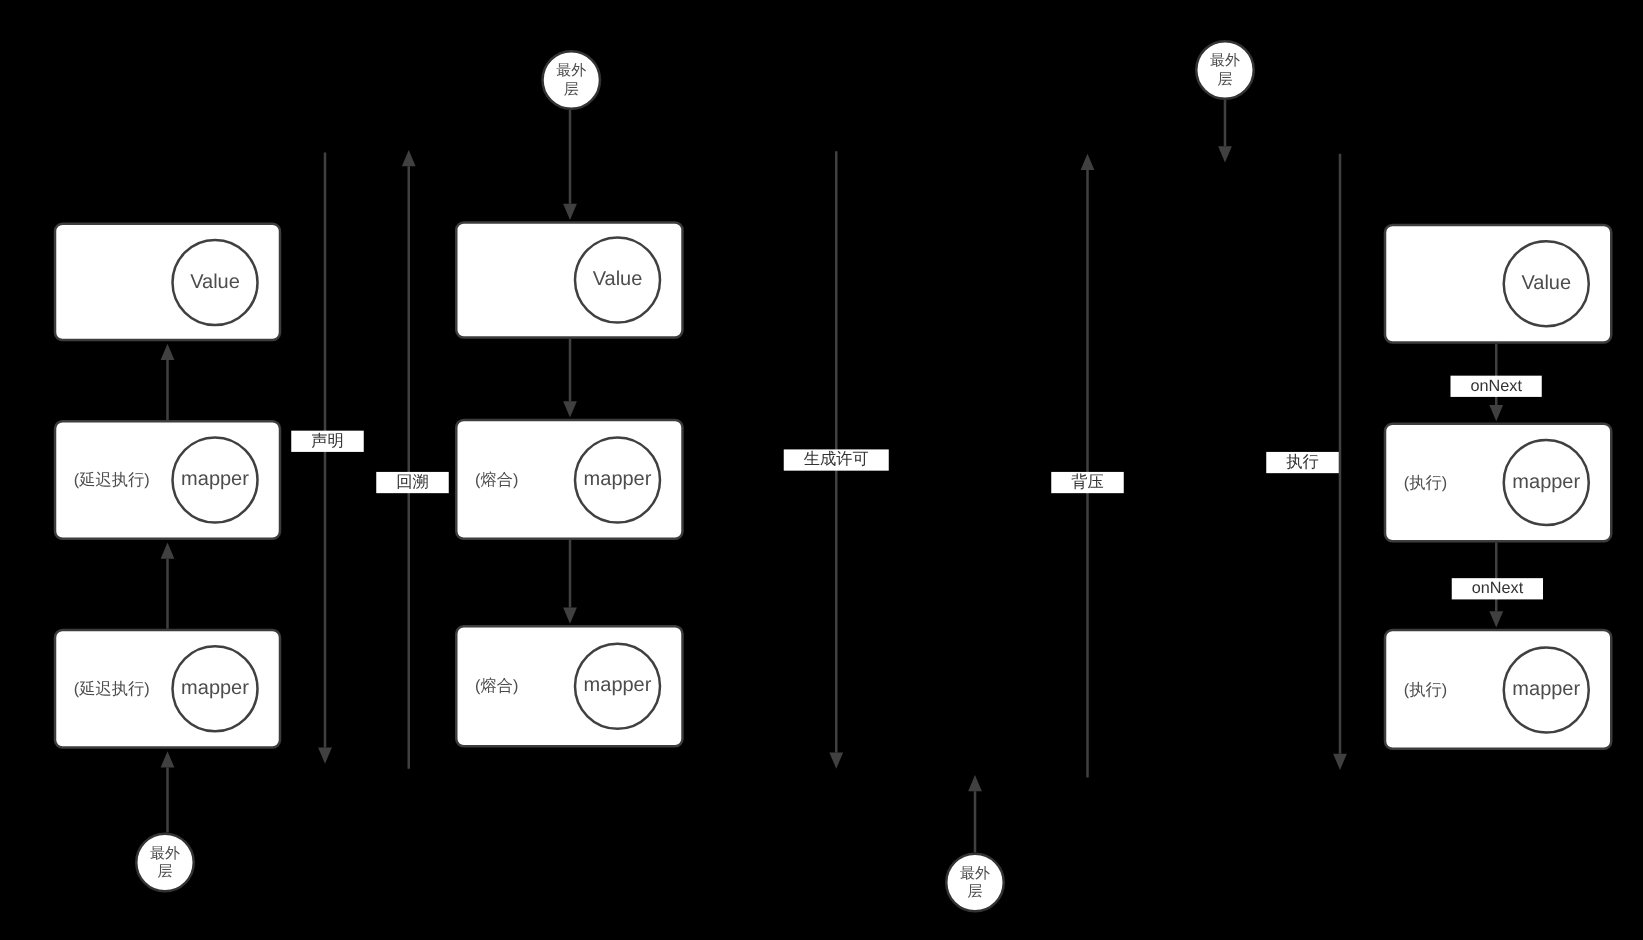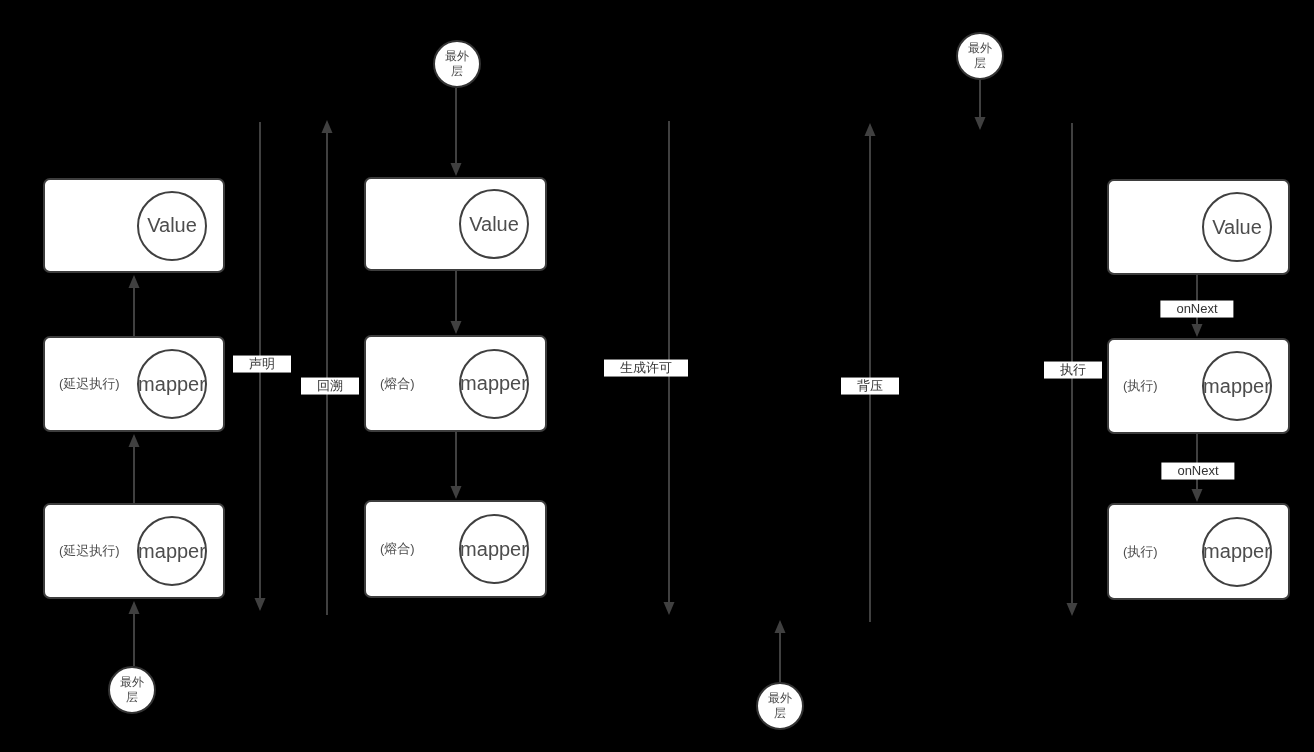--- a/index.html
+++ b/index.html
@@ -34,21 +34,21 @@
   .node-circle {
     position: absolute;
     right: 16px; top: 50%;
     transform: translateY(-50%);
     width: 70px; height: 70px;
     border: 2px solid var(--line-color, #404040);
     border-radius: 50%;
     box-sizing: border-box;
     background: var(--box-fill, #fff);
     display: flex; align-items: center; justify-content: center;
-    font-size: 20px;
+    font-size: 16px;
     color: var(--node-text, #4d4d4d);
   }
   .outermost-circle {
     position: absolute;
     width: 48px; height: 48px;
     border: 2.5px solid #333;
     border-radius: 50%;
     box-sizing: border-box;
     background: var(--box-fill, #fff);
     display: flex; align-items: center; justify-content: center;
@@ -211,21 +211,21 @@
       </div>
   </div>
 
   <div class="outermost-circle" style="left:956px;top:32px">
     <span>最外层</span>
   </div>
   <div class="outermost-circle" style="left:756px;top:682px">
     <span>最外层</span>
   </div>
 
-  <div class="line-label" style="left:262px;top:364px">声明</div>
+  <div class="line-label" style="left:262px;top:353px">声明</div>
   <div class="line-label" style="left:330px;top:386px">回溯</div>
-  <div class="line-label" style="left:646px;top:368px">生成许可</div>
+  <div class="line-label" style="left:669px;top:368px">生成许可</div>
   <div class="line-label" style="left:870px;top:386px">背压</div>
-  <div class="line-label" style="left:1073px;top:370px">执行</div>
+  <div class="line-label" style="left:1042px;top:370px">执行</div>
   <div class="line-label" style="left:1197px;top:309px">onNext</div>
   <div class="line-label" style="left:1198px;top:471px">onNext</div>
 
 </div>
 
 </body></html>

